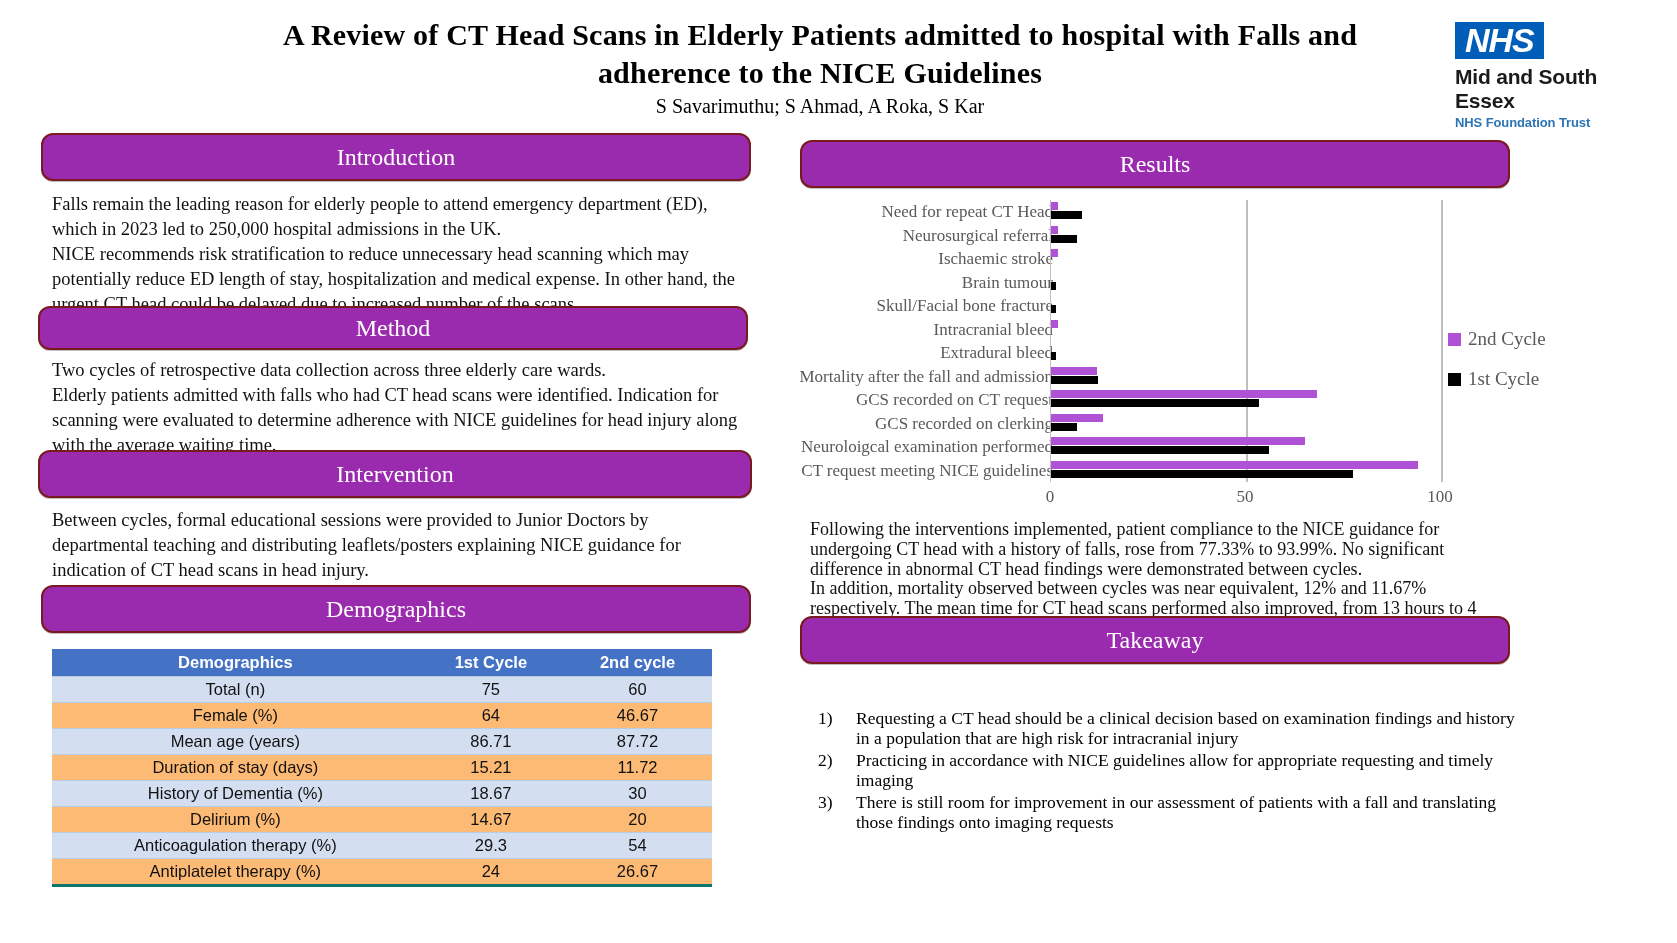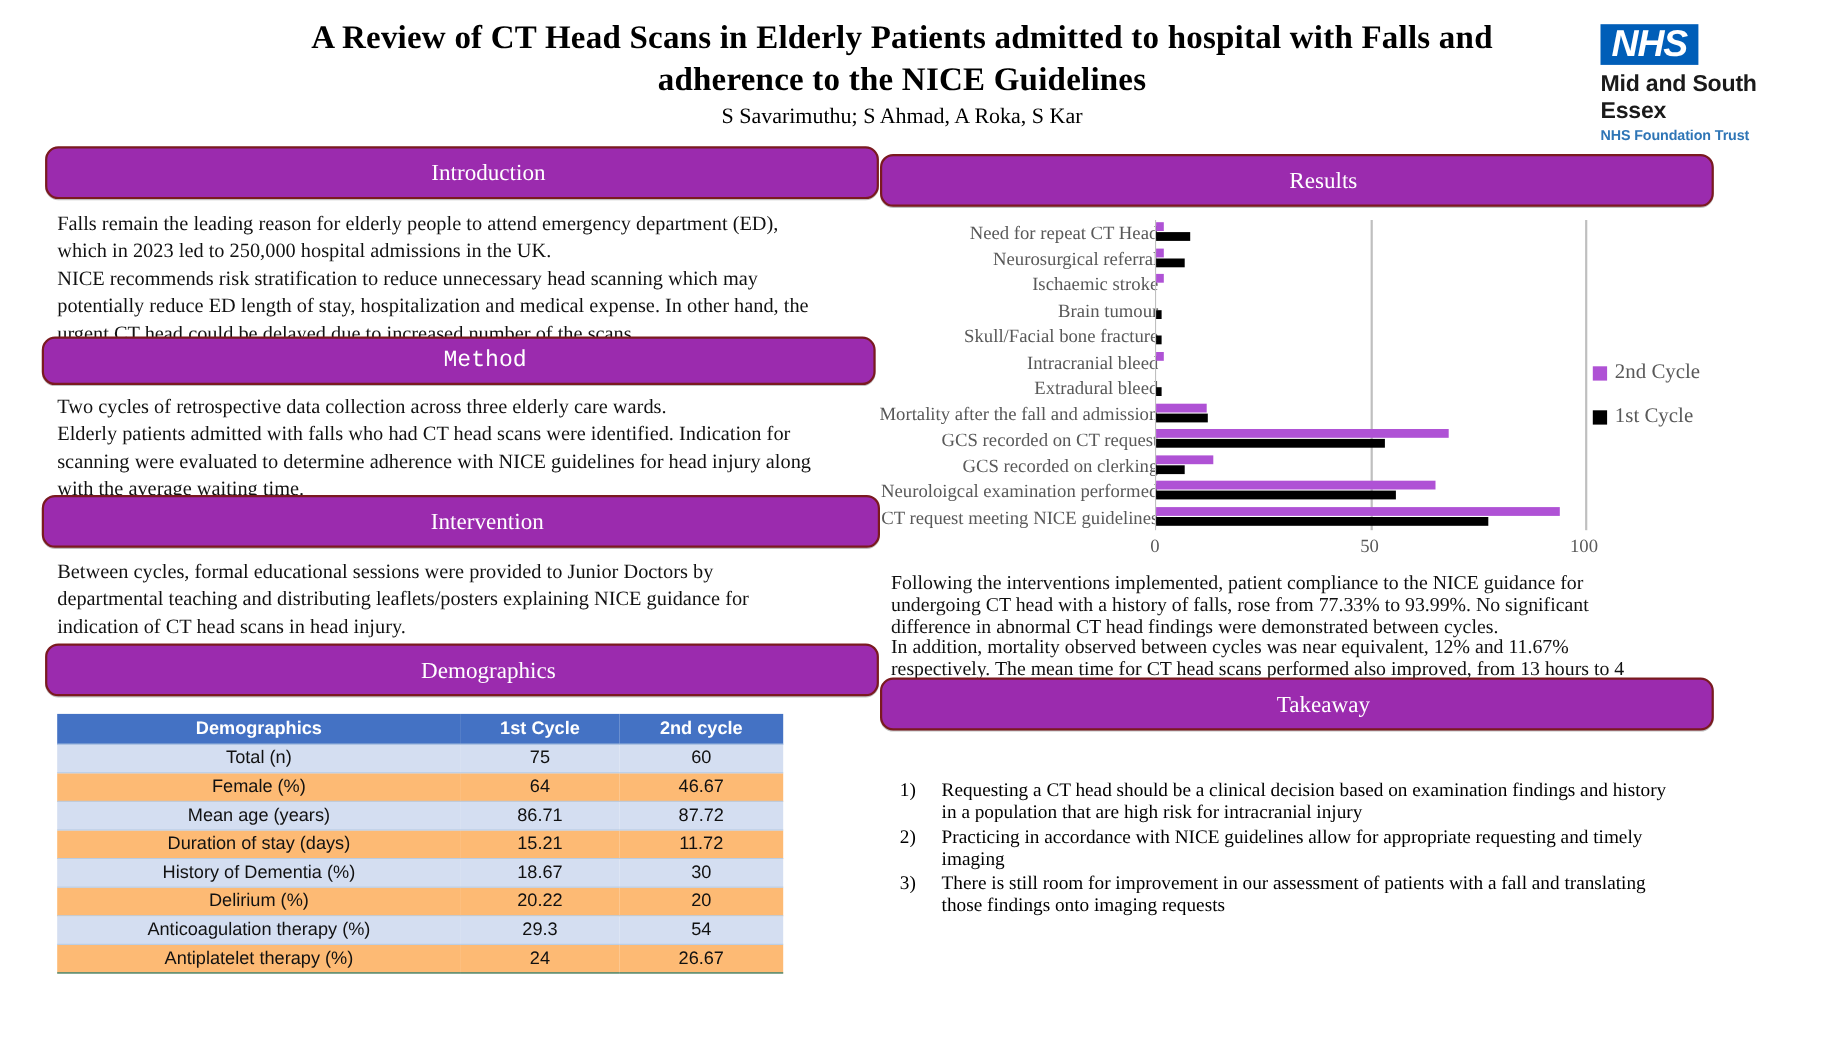--- a/index.html
+++ b/index.html
@@ -43,40 +43,39 @@
     margin-top:2px; letter-spacing:-.1px;
   }
 
   
   .banner {
     position:absolute;
     background:#9B2BAE;
     border:2px solid #7A1A20;
     border-radius:12px;
     color:#ffffff;
-    font-size:21px;
+    font-size:24px;
     font-weight:normal;
     display:flex; align-items:center; justify-content:center;
     box-shadow:0 1px 0 rgba(0,0,0,.25);
-    padding-left:48px;
   }
 
   
   .bodytext {
     position:absolute;
     font-size:18.5px;
     line-height:25px;
     color:#111;
   }
 
   
   #banner-introduction { left:41px;  top:133px; width:706px; height:44px; }
   #text-introduction   { left:52px;  top:192px; width:700px; }
 
-  #banner-method       { left:38px;  top:306px; width:706px; height:40px;font-family:Liberation Mono, monospace; }
+  #banner-method       { left:38px;  top:306px; width:706px; height:40px; }
   #text-method         { left:52px;  top:358px; width:690px; }
 
   #banner-intervention { left:38px;  top:450px; width:710px; height:44px; }
   #text-intervention   { left:52px;  top:508px; width:690px; }
 
   #banner-demographics { left:41px;  top:585px; width:706px; height:44px; }
 
   
   #demographics-table {
     position:absolute; left:52px; top:649px; width:660px;
@@ -87,21 +86,21 @@
   #demographics-table th {
     background:#4472C4; color:#fff; font-weight:bold;
     padding:4px 6px; text-align:center; border:none;
   }
   #demographics-table td {
     padding:3px 6px; text-align:center; color:#111;
     border-top:1px solid #b8cce4;
   }
   #demographics-table tr.alt td { background:#D4DEF1; }
   #demographics-table tr.plain td { background:#fdba74; }
-  #demographics-table tbody tr:last-child td { border-bottom:1px solid #0f766e; }
+  #demographics-table tbody tr:last-child td { border-bottom:3px solid #0f766e; }
   #demographics-table td.metric { text-align:center; }
 
   
   #banner-results  { left:800px; top:140px; width:706px; height:44px; }
   #banner-takeaway { left:800px; top:616px; width:706px; height:44px; }
 
   #text-results  { left:810px; top:520px; width:710px; font-size:18px; line-height:19.8px; }
   #takeaway-list { position:absolute; left:812px; top:708px; width:710px; }
   .takeaway-item { display:flex; font-size:17.5px; line-height:20px; margin-bottom:2px; }
   .takeaway-num { width:38px; flex:0 0 38px; padding-left:6px; }
@@ -193,21 +192,21 @@
         <td>15.21</td>
         <td>11.72</td>
       </tr>
       <tr class="alt">
         <td class="metric">History of Dementia (%)</td>
         <td>18.67</td>
         <td>30</td>
       </tr>
       <tr class="plain">
         <td class="metric">Delirium (%)</td>
-        <td>20.22</td>
+        <td>14.67</td>
         <td>20</td>
       </tr>
       <tr class="alt">
         <td class="metric">Anticoagulation therapy (%)</td>
         <td>29.3</td>
         <td>54</td>
       </tr>
       <tr class="plain">
         <td class="metric">Antiplatelet therapy (%)</td>
         <td>24</td>

